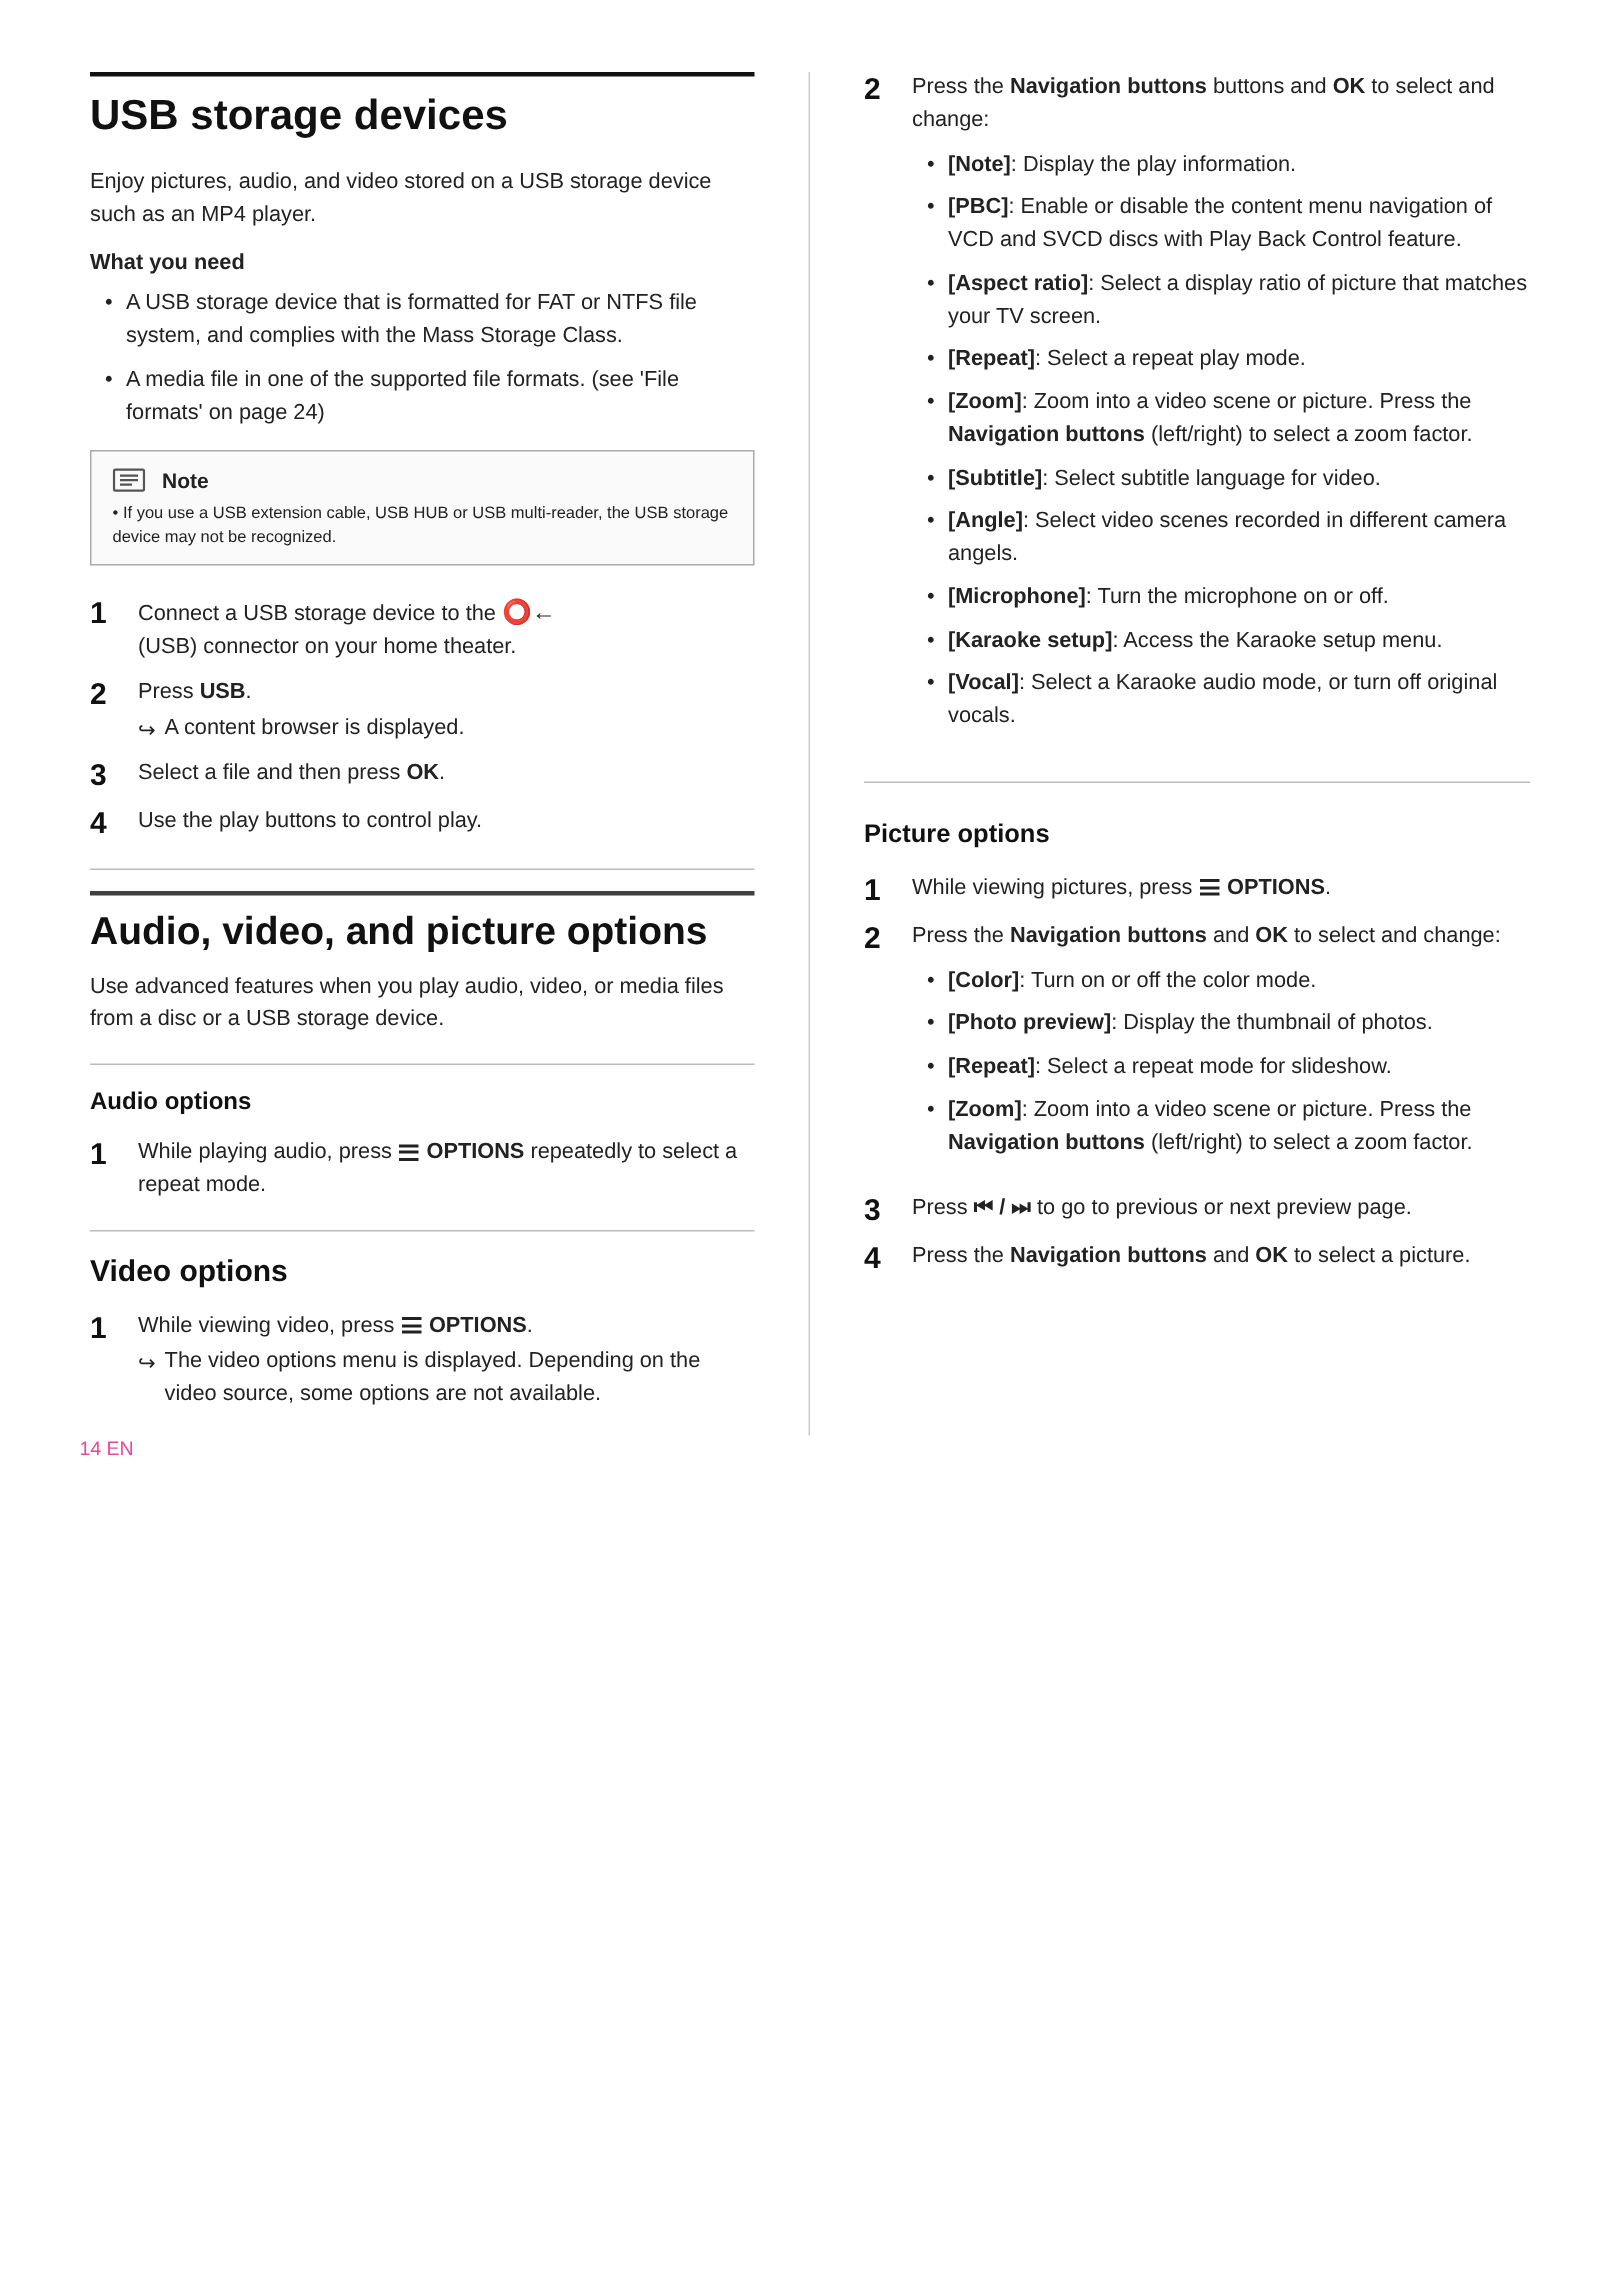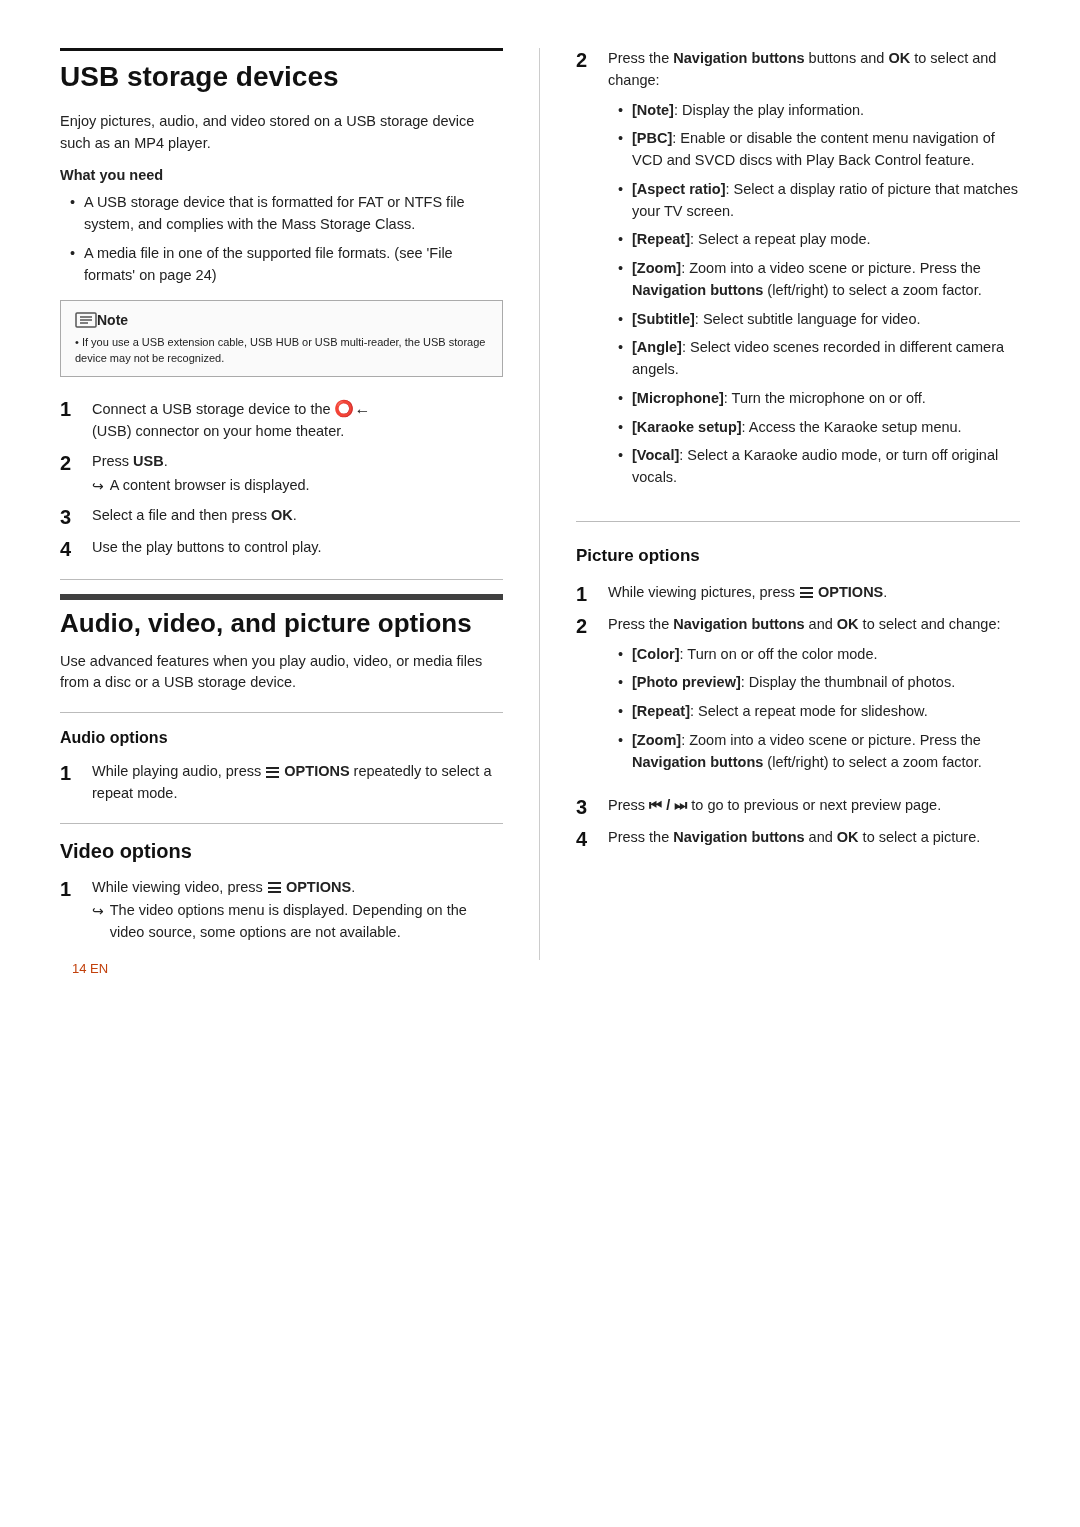--- a/index.html
+++ b/index.html
@@ -70,21 +70,21 @@
     }
     .note-box {
       border: 1px solid #aaa;
       padding: 10px 14px;
       margin-bottom: 20px;
       background: #fafafa;
     }
     .note-box .note-header {
       display: flex;
       align-items: center;
-      gap: 0;
+      gap: 11px;
       font-weight: bold;
       font-size: 14px;
       margin-bottom: 6px;
     }
     .note-icon {
       display: flex;
       align-items: center;
       justify-content: center;
       width: 22px;
       height: 18px;
@@ -138,23 +138,23 @@
       margin-top: 24px;
     }
     .divider-line {
       border: none;
       border-top: 1px solid #bbb;
       margin: 18px 0 14px 0;
     }
     .page-footer {
       position: absolute;
       bottom: 32px;
-      left: 72px;
+      left: 53px;
       font-size: 13px;
-      color: #c2410c;
+      color: #ec4899;
     }
     .three-lines {
       display: inline-flex;
       flex-direction: column;
       gap: 2.5px;
       vertical-align: middle;
       margin: 0 1px;
     }
     .three-lines span {
       display: block;
@@ -222,21 +222,21 @@
         </div>
       </div>
       <div class="step-row">
         <span class="step-num">4</span>
         <div class="step-content">Use the play buttons to control play.</div>
       </div>
     </div>
 
     <hr class="divider-line">
 
-    <h2 class="section-title-medium" style="font-size:26px; border-top:6px solid #404040; padding-top:8px; margin-bottom:12px;">Audio, video, and picture options</h2>
+    <h2 class="section-title-medium" style="font-size:26px; border-top:3px solid #404040; padding-top:8px; margin-bottom:12px;">Audio, video, and picture options</h2>
 
     <p>Use advanced features when you play audio, video, or media files from a disc or a USB storage device.</p>
 
     <hr class="divider-line">
     <div class="sub-section-title" style="border-bottom:none; border-top: none; font-size:16px; font-weight:bold; margin-bottom:10px;">Audio options</div>
 
     <div class="steps">
       <div class="step-row">
         <span class="step-num">1</span>
         <div class="step-content">

